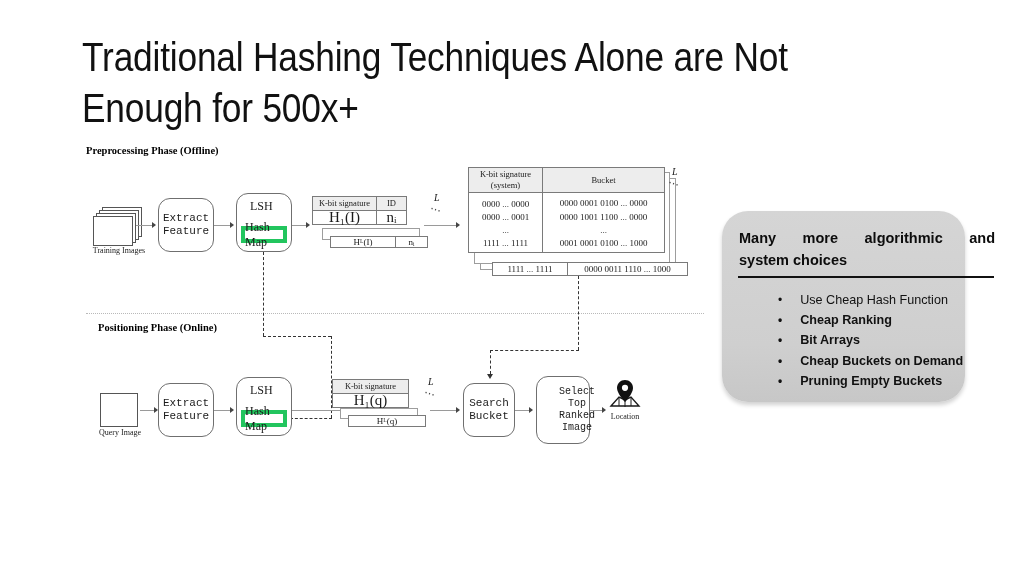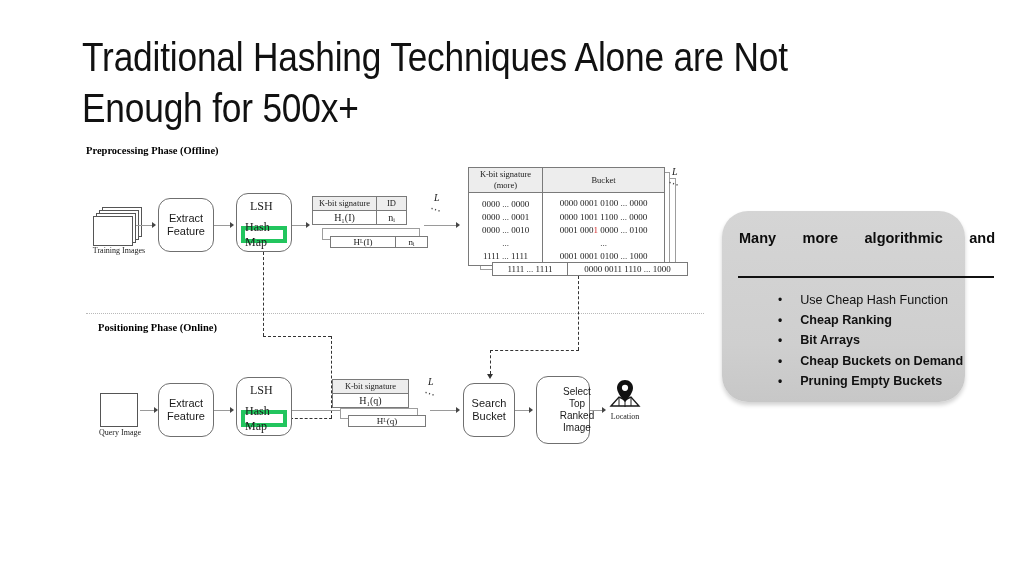--- a/index.html
+++ b/index.html
@@ -30,21 +30,21 @@
   .divider {
     position:absolute; left:86px; top:313px; width:618px; height:0;
     border-top:1px dotted #b9b9b9;
   }
 
   
   .pbox {
     position:absolute; border:1px solid #6f6f6f; border-radius:12px;
     background:#fff; display:flex; align-items:center; justify-content:center;
     text-align:center; font-size:11px; line-height:13px; color:#1a1a1a;
-    font-family:Liberation Sans, sans-serif;
+    font-family:Liberation Mono, monospace;
   }
   .pbox.small { font-size:10px; line-height:12px;padding-left:28px; }
   .lsh-label { position:absolute; font-size:12px; font-family:"Liberation Serif", serif; }
   .hashmap {
     position:absolute; border:4px solid #22c55e; background:#fff;
     font-size:12px; font-family:"Liberation Serif", serif;
     display:flex; align-items:center; justify-content:center;
   }
 
   
@@ -77,21 +77,21 @@
   
   .tbl {
     position:absolute; border:1px solid #7a7a7a; background:#fff;
     border-collapse:collapse; font-family:"Liberation Serif", serif;
   }
   .tbl td {
     border:1px solid #7a7a7a; text-align:center; padding:1px 3px;
     font-size:9px; line-height:11px; white-space:nowrap;
   }
   .tbl td.hd { background:#ededed; font-size:8.5px; }
-  .sigtbl td { font-size:10px; }
+  .sigtbl td { font-size:15px; }
   .Lmark { position:absolute; font-family:"Liberation Serif", serif;
            font-style:italic; font-size:10px; }
   .slant { position:absolute; font-size:11px; color:#444; transform:rotate(18deg); }
   .redbit { color:#d02020; }
 
   .ghost { position:absolute; border:1px solid #9d9d9d; background:#fff; }
 
   
   .pin { position:absolute; }
 
@@ -186,35 +186,31 @@
     <div class="hline" style="left:424px; top:225px; width:34px;"></div>
     <div class="arrowR" style="left:456px; top:222px;"></div>
 
     <div class="ghost" style="left:480px; top:178px; width:196px; height:92px;"></div>
     <div class="ghost" style="left:474px; top:172px; width:196px; height:92px;"></div>
     <table class="tbl" style="left:468px; top:167px;">
       <tbody>
           <tr>
         <td class="hd" style="width:74px;">
           <span>K-bit signature</span><br>
-          <span>(more)</span>
+          <span>(system)</span>
         </td>
         <td class="hd" style="width:122px;">Bucket</td>
       </tr>
       <tr>
         <td style="border-bottom:none; padding-top:6px;">0000 ... 0000</td>
         <td style="border-bottom:none; padding-top:3px;">0000 0001 0100 ... 0000</td>
       </tr>
       <tr>
         <td style="border-top:none; border-bottom:none;">0000 ... 0001</td>
         <td style="border-top:none; border-bottom:none;">0000 1001 1100 ... 0000</td>
-      </tr>
-      <tr>
-        <td style="border-top:none; border-bottom:none;">0000 ... 0010</td>
-        <td style="border-top:none; border-bottom:none;"><span>0001 000</span><span class="redbit">1</span><span> 0000 ... 0100</span></td>
       </tr>
       <tr>
         <td style="border-top:none; border-bottom:none;">...</td>
         <td style="border-top:none; border-bottom:none;">...</td>
       </tr>
       <tr>
         <td style="border-top:none; padding-bottom:3px;">1111 ... 1111</td>
         <td style="border-top:none; padding-bottom:3px;">0001 0001 0100 ... 1000</td>
       </tr>
     </tbody>
@@ -299,20 +295,21 @@
         <path d="M17 2 C12.6 2 9 5.5 9 9.9 C9 15.5 17 24 17 24 C17 24 25 15.5 25 9.9 C25 5.5 21.4 2 17 2 Z" fill="#111"></path>
         <circle cx="17" cy="9.8" r="3.1" fill="#fff"></circle>
       </svg>
     </div>
     <div class="caption" style="left:596px; top:412px; width:58px;">Location</div>
   </div>
 
   <div class="callout">
     <div class="callout-head">
       <span class="first-line" style="display:block; text-align:justify; text-align-last:justify;">Many more algorithmic and</span>
+      <span style="display:block;">system choices</span>
     </div>
     <div class="callout-rule"></div>
     <div class="bullets">
       <div class="bullet">
         <span class="dot">•</span>
         <span>Use Cheap Hash Function</span>
       </div>
       <div class="bullet b">
         <span class="dot">•</span>
         <span>Cheap Ranking</span>

